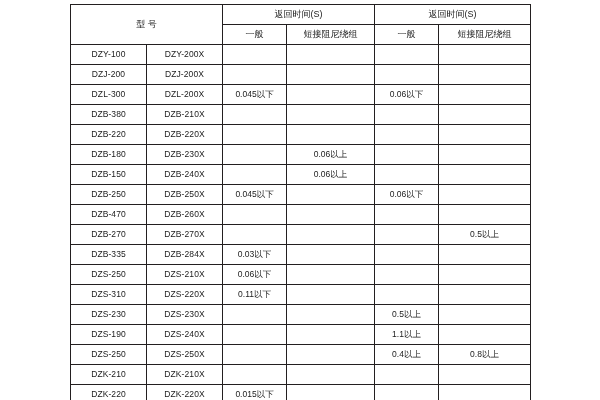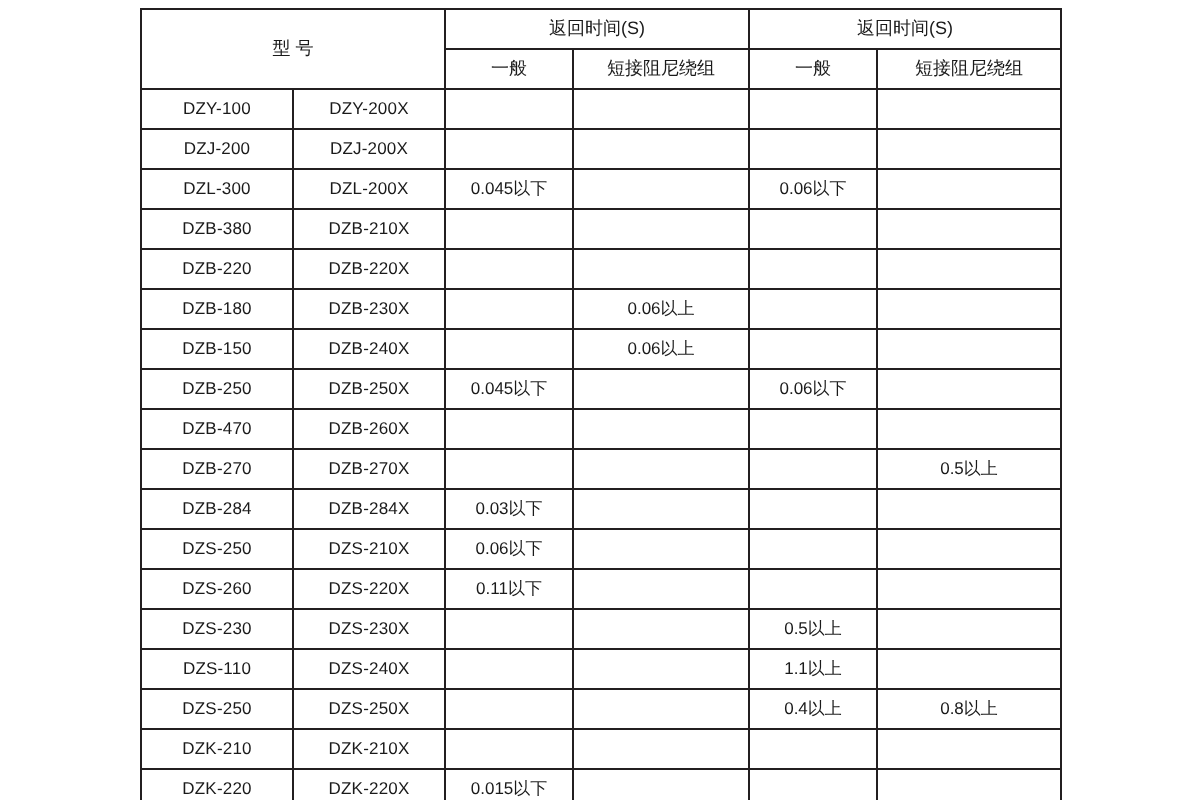--- a/index.html
+++ b/index.html
@@ -162,53 +162,53 @@
         </tr>
         <tr>
           <td class="model">DZB-270</td>
           <td class="model">DZB-270X</td>
           <td class="val"></td>
           <td class="val"></td>
           <td class="val"></td>
           <td class="val">0.5以上</td>
         </tr>
         <tr>
-          <td class="model">DZB-284</td>
+          <td class="model">DZB-335</td>
           <td class="model">DZB-284X</td>
           <td class="val">0.03以下</td>
           <td class="val"></td>
           <td class="val"></td>
           <td class="val"></td>
         </tr>
         <tr>
           <td class="model">DZS-250</td>
           <td class="model">DZS-210X</td>
           <td class="val">0.06以下</td>
           <td class="val"></td>
           <td class="val"></td>
           <td class="val"></td>
         </tr>
         <tr>
-          <td class="model">DZS-260</td>
+          <td class="model">DZS-310</td>
           <td class="model">DZS-220X</td>
           <td class="val">0.11以下</td>
           <td class="val"></td>
           <td class="val"></td>
           <td class="val"></td>
         </tr>
         <tr>
           <td class="model">DZS-230</td>
           <td class="model">DZS-230X</td>
           <td class="val"></td>
           <td class="val"></td>
           <td class="val">0.5以上</td>
           <td class="val"></td>
         </tr>
         <tr>
-          <td class="model">DZS-110</td>
+          <td class="model">DZS-190</td>
           <td class="model">DZS-240X</td>
           <td class="val"></td>
           <td class="val"></td>
           <td class="val">1.1以上</td>
           <td class="val"></td>
         </tr>
         <tr>
           <td class="model">DZS-250</td>
           <td class="model">DZS-250X</td>
           <td class="val"></td>

